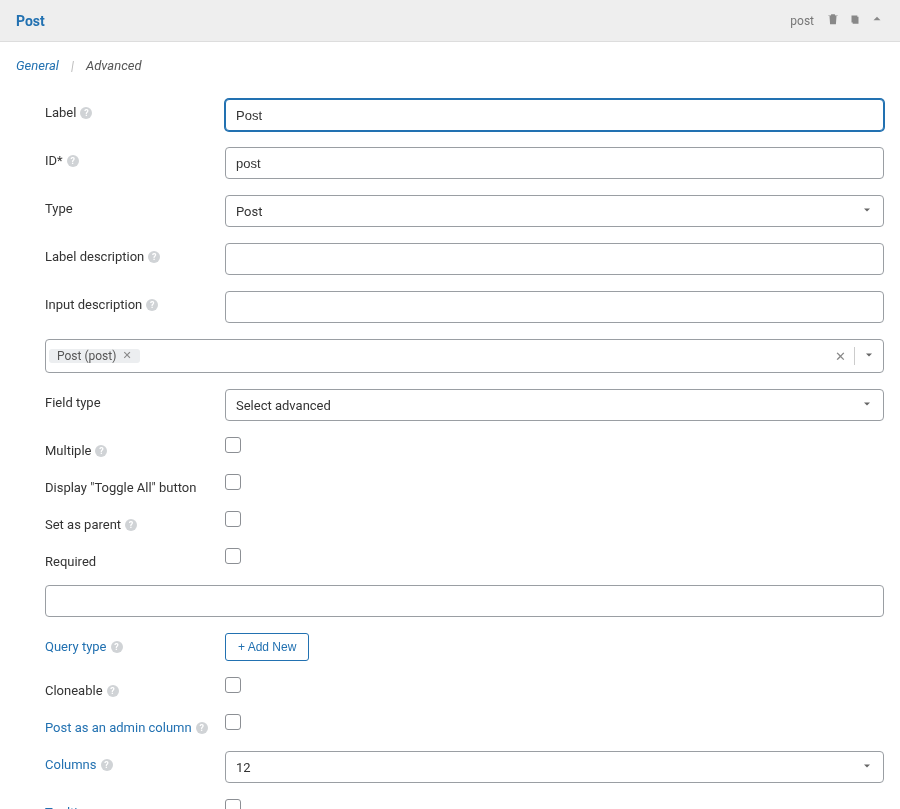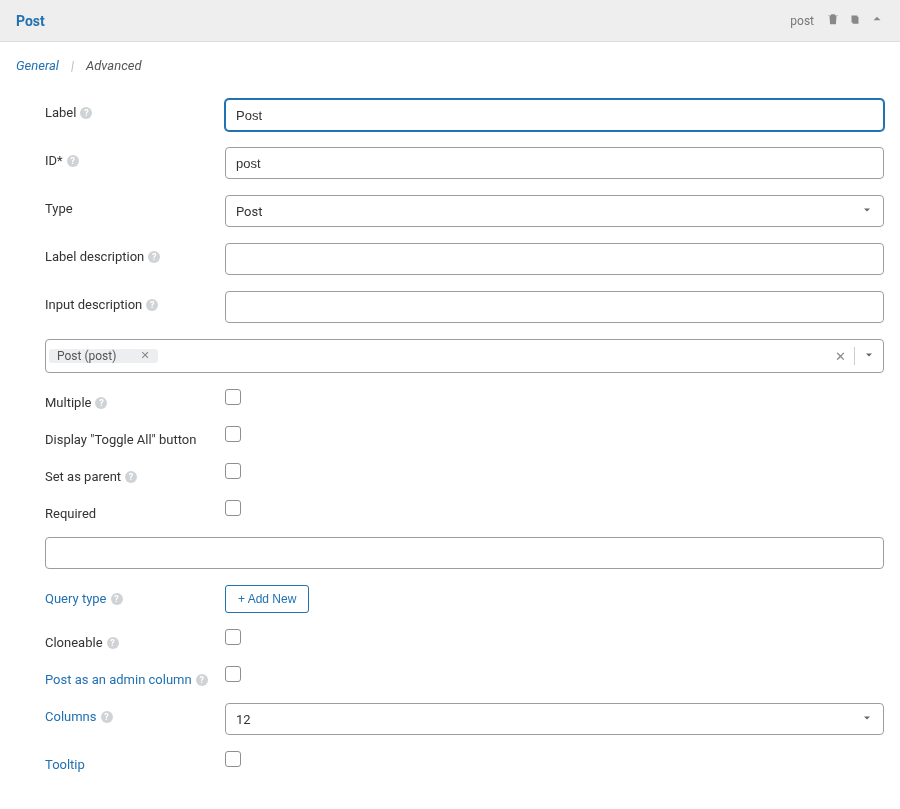--- a/index.html
+++ b/index.html
@@ -122,21 +122,21 @@
     align-items: center;
   }
   .tag {
     background: #eceef0;
     border-radius: 3px;
     padding: 0 8px;
     font-size: 12px;
     color: #555;
     display: flex;
     align-items: flex-start;
-    gap: 24px;
+    gap: 6px;
   }
   .tag .x { color: #888; font-size: 11px; cursor: pointer; }
   .multiselect-right {
     display: flex;
     align-items: center;
     gap: 8px;
     color: #888;
   }
   .multiselect-right .sep {
     width: 1px;
@@ -262,20 +262,33 @@
           <span>✕</span>
           <span class="sep"></span>
           <span><svg viewBox="0 0 24 24">
                 <path d="M6 9l6 6 6-6z"></path>
               </svg></span>
         </div>
       </div>
     </div>
   </div>
 
+  <div class="row">
+    <div class="row-label">
+      <span>Field type</span>
+    </div>
+    <div class="row-control">
+      <div class="select">
+        <span>Select advanced</span>
+        <span class="chev"><svg viewBox="0 0 24 24">
+              <path d="M6 9l6 6 6-6z"></path>
+            </svg></span>
+      </div>
+    </div>
+  </div>
 
   <div class="row">
     <div class="row-label">
       <span>Multiple</span>
       <span class="help-icon">?</span>
     </div>
     <div class="row-control">
         <div class="cb"></div>
       </div>
   </div>

